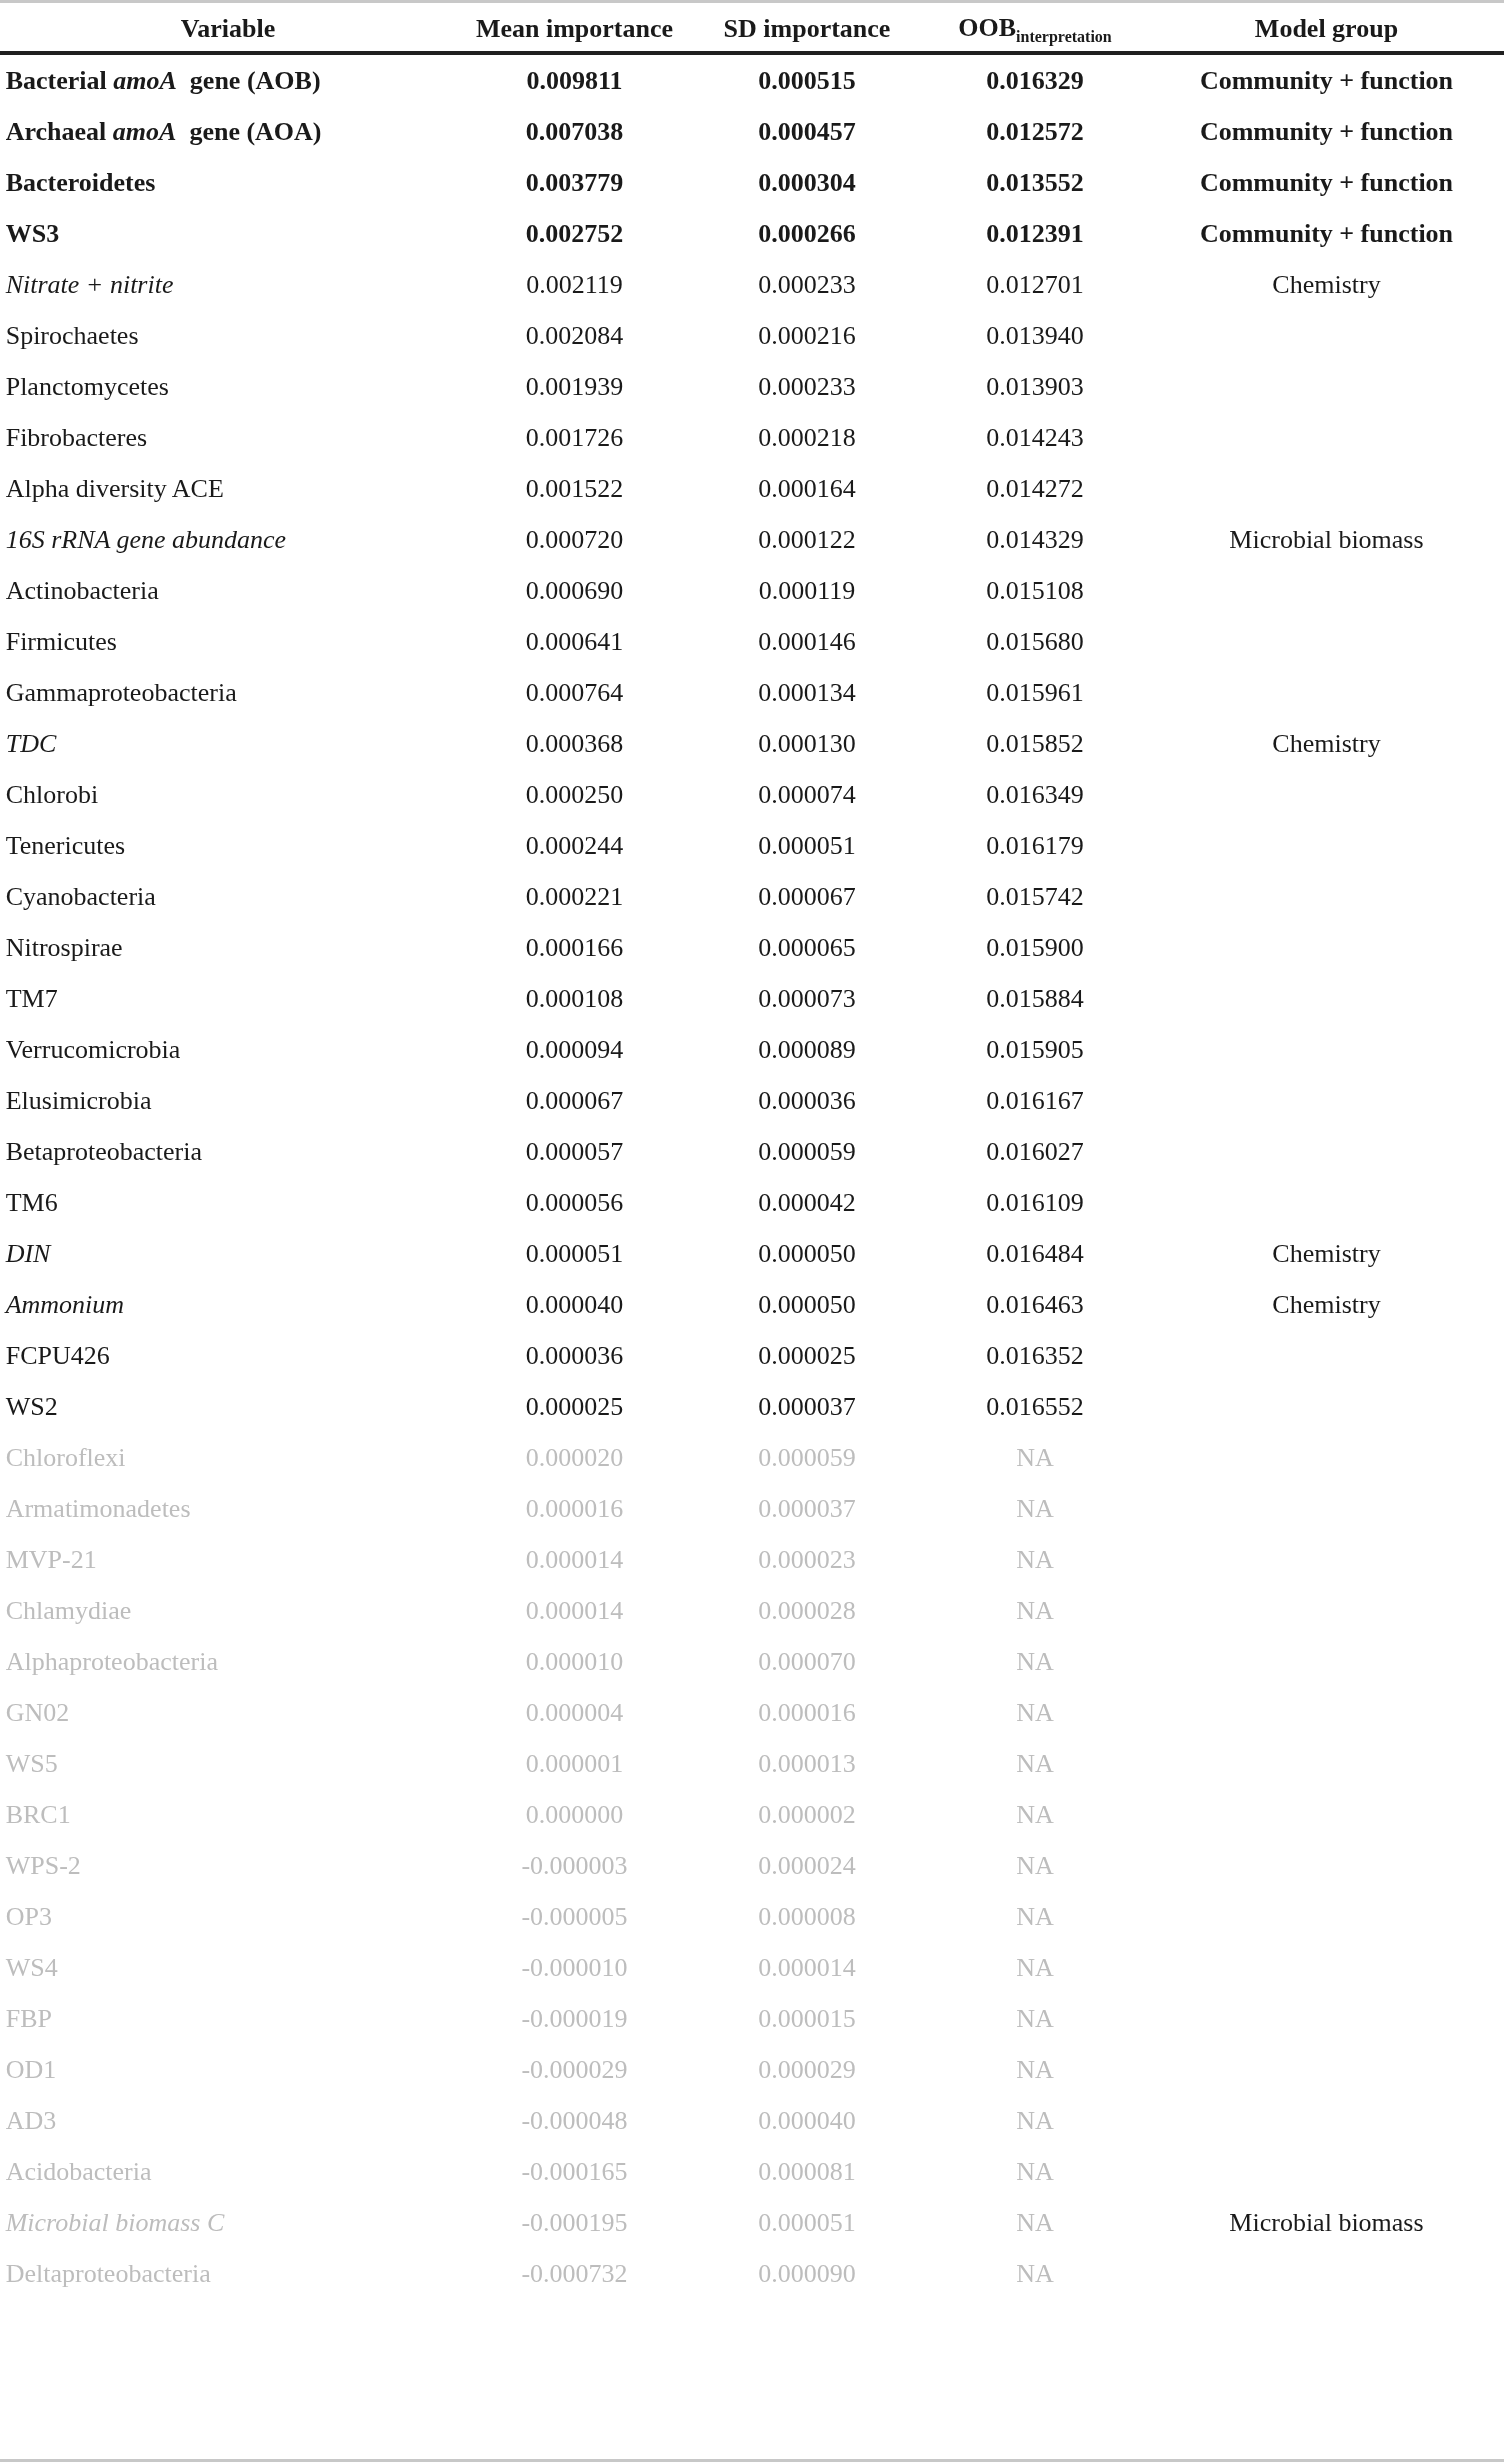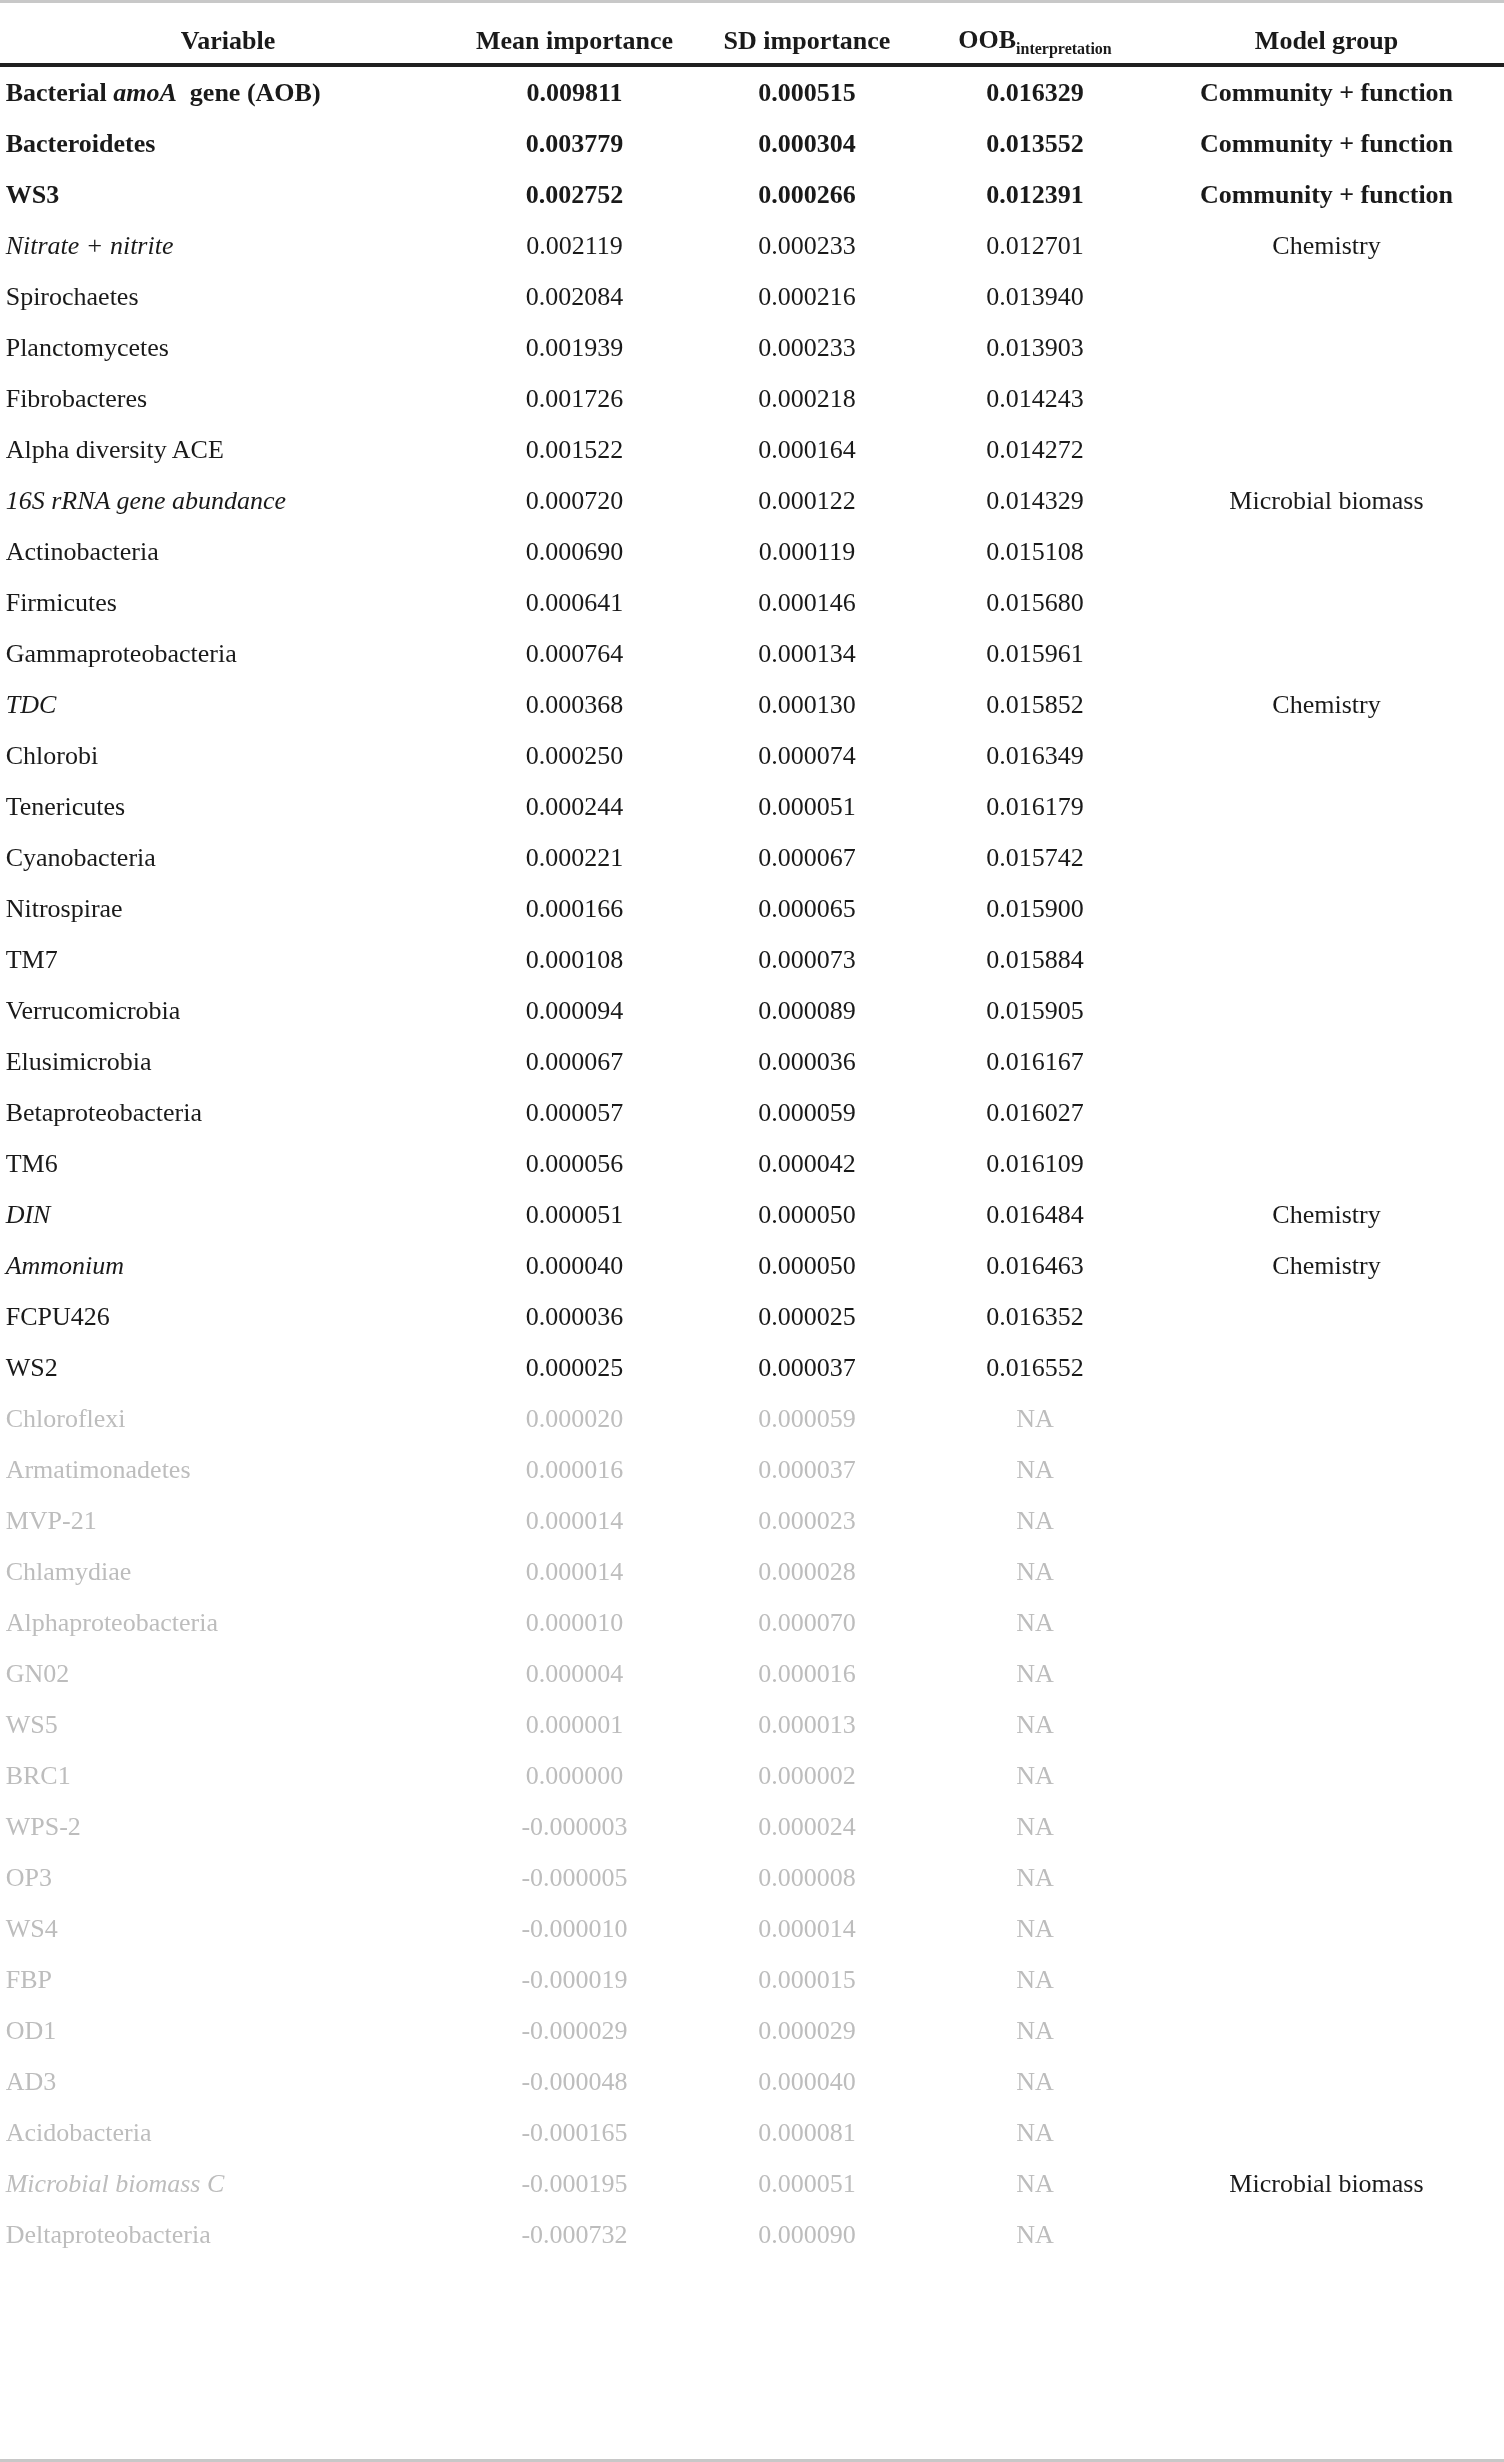--- a/index.html
+++ b/index.html
@@ -22,21 +22,21 @@
       background: #c8c8c8;
     }
     .bottom-rule {
       position: absolute;
       left: 0; top: 2459px;
       width: 1504px; height: 3.8px;
       background: #c8c8c8;
     }
     table {
       position: absolute;
-      left: 0; top: 19px;
+      left: 0; top: 7px;
       width: 1504px;
       border-collapse: collapse;
       table-layout: fixed;
     }
     col.c-var { width: 456px; }
     col.c-mean { width: 237px; }
     col.c-sd { width: 228px; }
     col.c-oob { width: 228px; }
     col.c-group { width: 355px; }
     thead th {
@@ -92,20 +92,27 @@
   </thead>
   <tbody id="tbody">
       <tr class="bold">
         <td class="var"><span style="white-space: pre;">Bacterial </span><span class="it">amoA</span><span style="white-space: pre;">  gene (AOB)</span></td>
         <td class="num">0.009811</td>
         <td class="num">0.000515</td>
         <td class="num">0.016329</td>
         <td class="grp">Community + function</td>
       </tr>
       <tr class="bold">
+        <td class="var"><span style="white-space: pre;">Archaeal </span><span class="it">amoA</span><span style="white-space: pre;">  gene (AOA)</span></td>
+        <td class="num">0.007038</td>
+        <td class="num">0.000457</td>
+        <td class="num">0.012572</td>
+        <td class="grp">Community + function</td>
+      </tr>
+      <tr class="bold">
         <td class="var"><span style="white-space: pre;">Bacteroidetes</span><span class="it"></span><span style="white-space: pre;"></span></td>
         <td class="num">0.003779</td>
         <td class="num">0.000304</td>
         <td class="num">0.013552</td>
         <td class="grp">Community + function</td>
       </tr>
       <tr class="bold">
         <td class="var"><span style="white-space: pre;">WS3</span><span class="it"></span><span style="white-space: pre;"></span></td>
         <td class="num">0.002752</td>
         <td class="num">0.000266</td>

